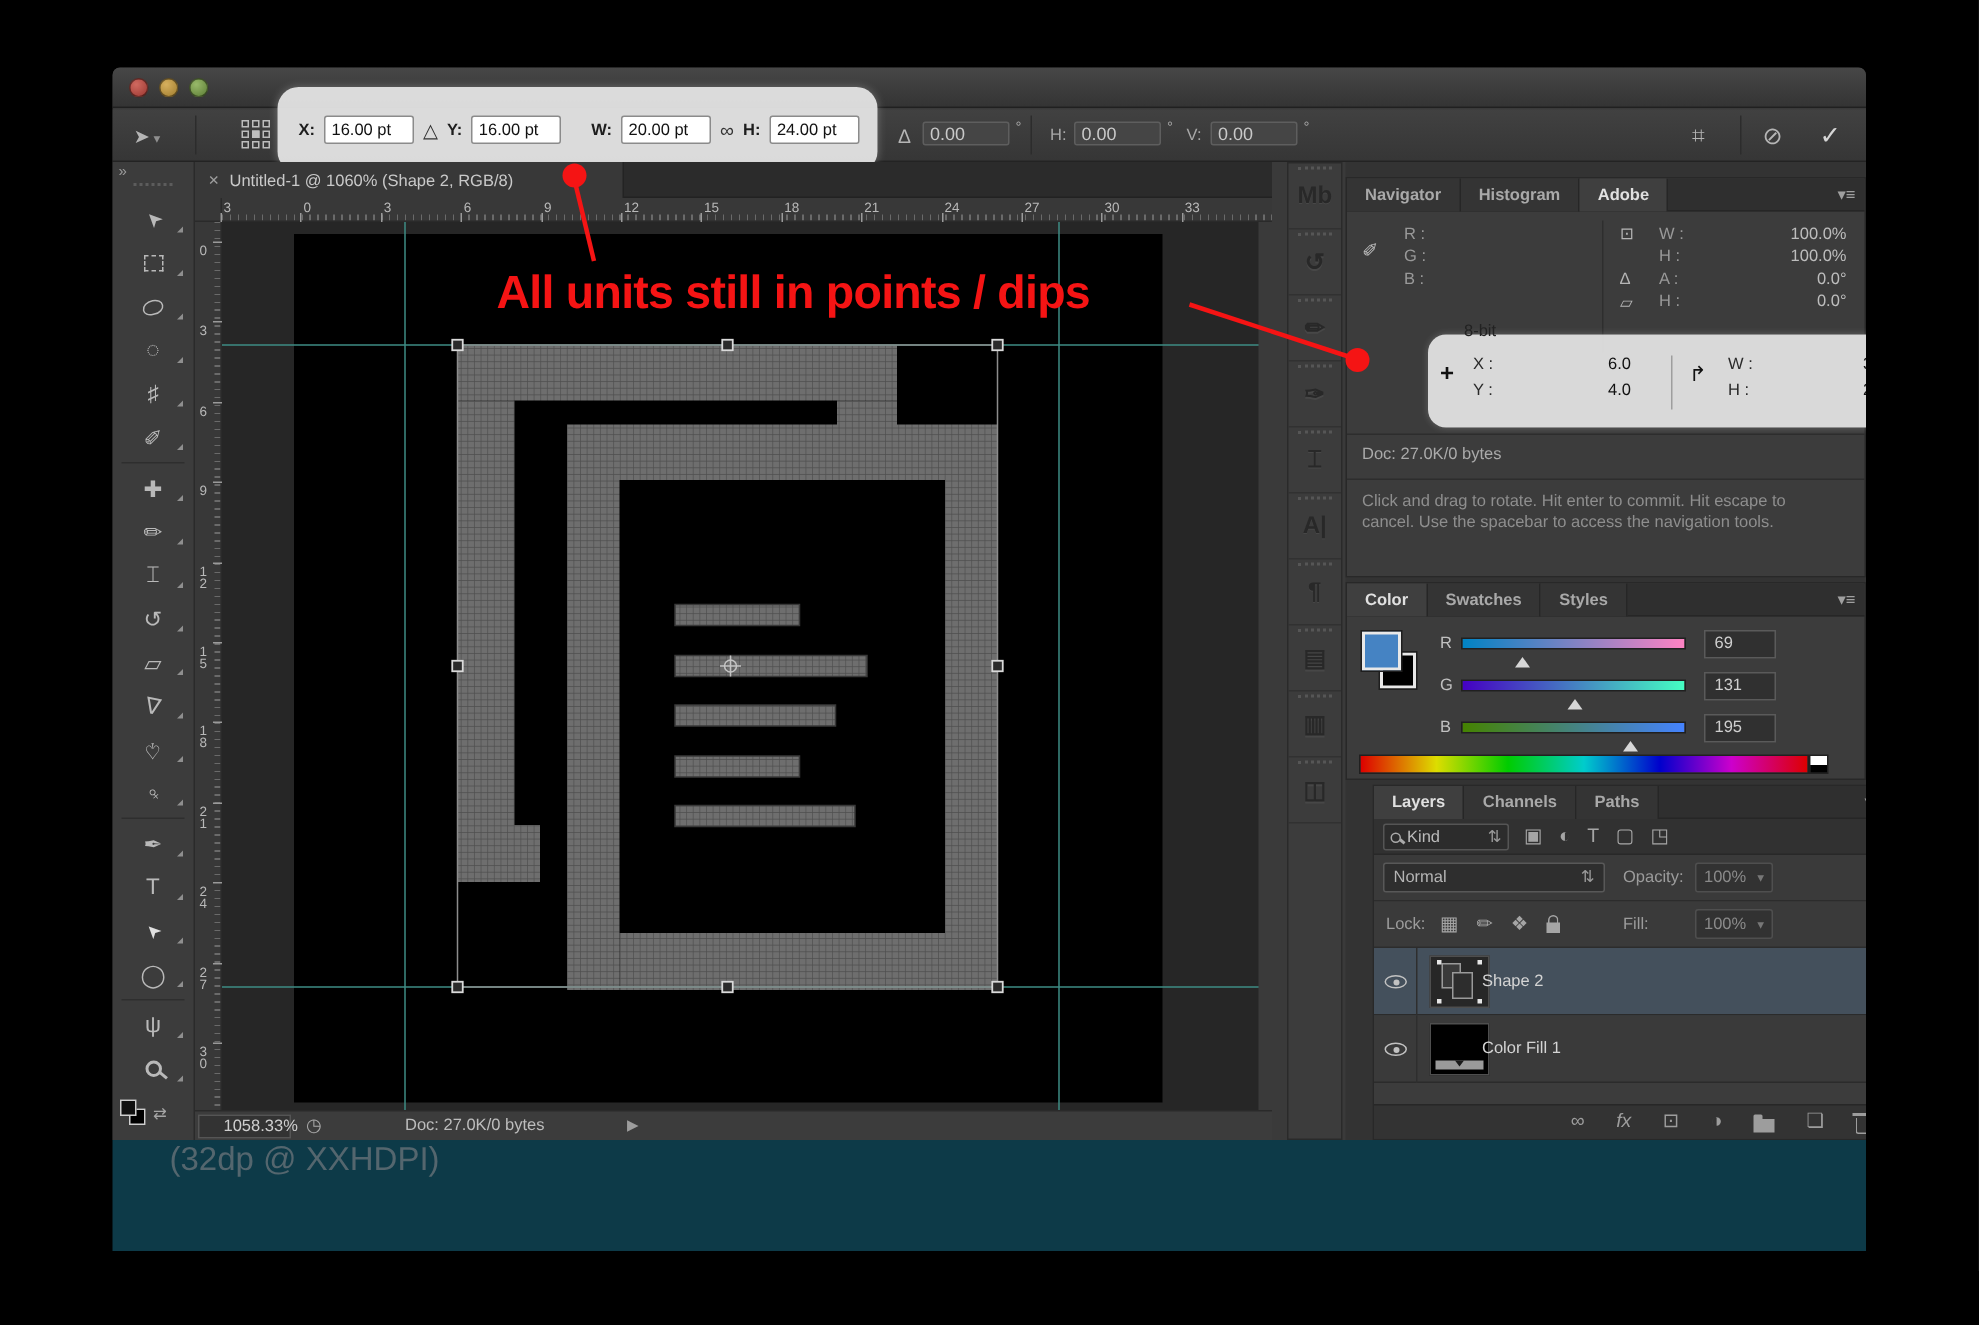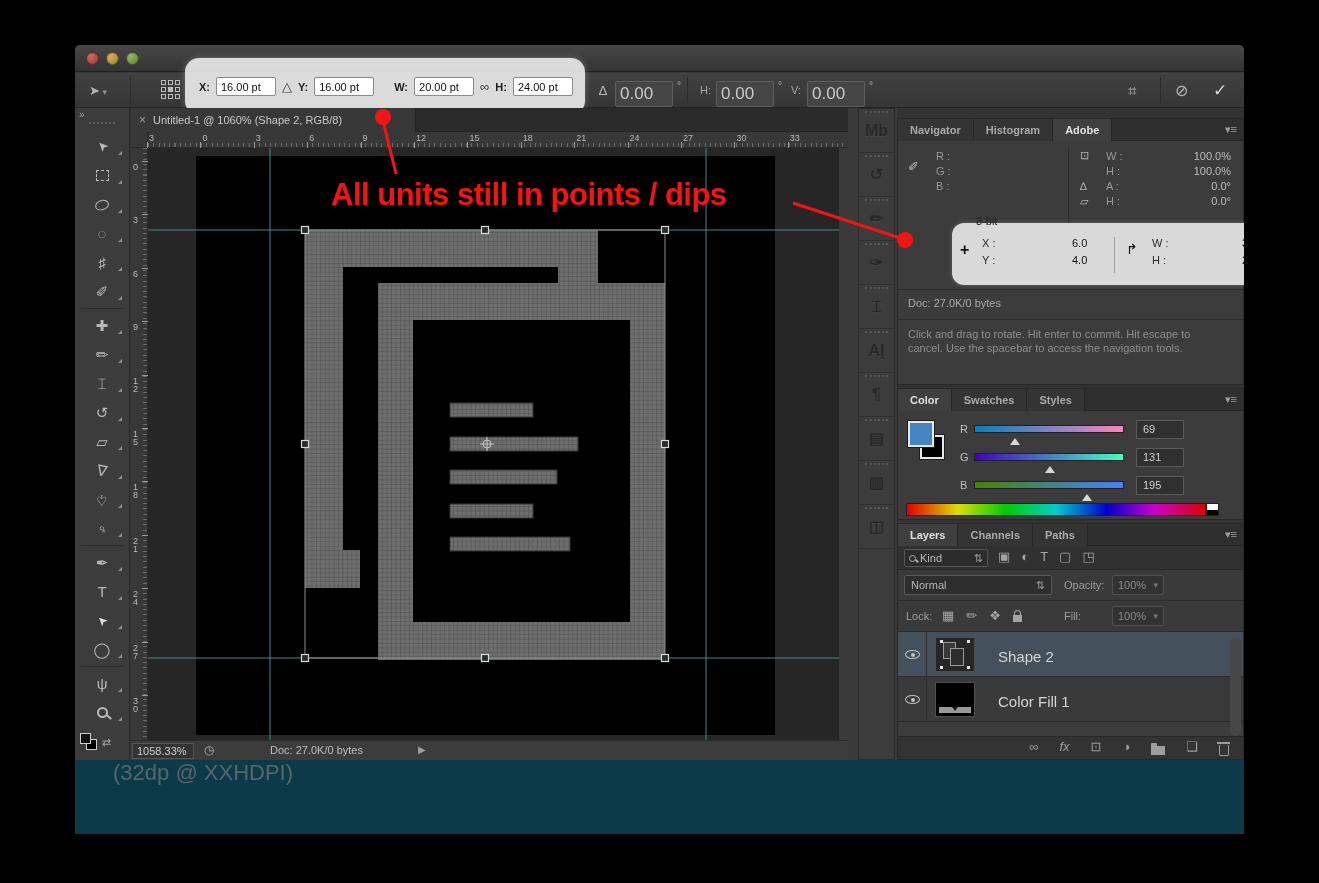--- a/index.html
+++ b/index.html
@@ -23,21 +23,21 @@
     color:#161616; font-size:13px; }
 
   
   #optionsbar { position:absolute; left:0; top:28px; width:100%; height:35px;
     background:linear-gradient(#414141,#363636); border-bottom:1px solid #232323; }
   .ob-icon { position:absolute; color:#b5b5b5; font-size:13px; }
   .refgrid { display:grid; grid-template-columns:repeat(3,5px); grid-gap:2px; }
   .refgrid i { width:5px; height:5px; border:1px solid #bdbdbd; background:#3a3a3a; }
   .refgrid i.c { background:#bdbdbd; }
   .fld { background:#454545; border:1px solid #5e5e5e; border-radius:2px;
-    color:#c9c9c9; font-size:17px; padding:1px 4px; height:26px; width:58px;
+    color:#c9c9c9; font-size:12px; padding:1px 4px; height:16px; width:58px;
     font-family:"Liberation Sans", sans-serif; }
   .ob-lbl { color:#a8a8a8; font-size:11px; }
   .deg { color:#a8a8a8; font-size:10px; }
 
   
   #spot-options { position:absolute; left:110px; top:13px; width:400px; height:57px;
     background:rgba(228,228,228,.95); border-radius:14px;
     box-shadow:0 0 6px rgba(255,255,255,.25); display:flex; align-items:center;
     padding:0 14px; gap:6px; }
   #spot-options .lbl { color:#1d1d1d; font-size:11px; font-weight:bold; }
@@ -99,21 +99,21 @@
   .vlab i { position:absolute; top:-2px; left:9px; height:1px; width:6px; background:#9a9a9a; }
 
   #viewport { position:absolute; left:18px; top:40px; width:700px; height:592px;
     background:#262626; overflow:hidden; }
   #vscroll { position:absolute; right:0; top:0; width:9px; height:100%; background:#3a3a3a; }
 
   #statusbar { position:absolute; left:0; top:632px; width:100%; height:20px;
     background:#3c3c3c; border-top:1px solid #2a2a2a; color:#c3c3c3; font-size:11px; }
   #zoom-box { position:absolute; left:2px; top:2px; width:62px; height:16px;
     background:#333; border:1px solid #555; color:#cfcfcf; font-size:11px;
-    line-height:14px; padding-left:4px; }
+    line-height:14px; padding-left:16px; }
   #status-circ { position:absolute; left:74px; top:2px; color:#a8a8a8; font-size:12px; }
   #status-doc { position:absolute; left:140px; top:3px; color:#bdbdbd; }
   #status-arrow { position:absolute; left:288px; top:3px; color:#9d9d9d; font-size:10px; }
 
   
   #icon-strip { position:absolute; left:783px; top:63px; width:37px; height:652px;
     background:#3c3c3c; border:1px solid #2a2a2a; }
   .strip-item { height:44px; border-bottom:1px solid #313131; position:relative;
     display:flex; align-items:center; justify-content:center; color:#1c1c1c; }
   .strip-item .grip { position:absolute; top:2px; left:6px; right:6px; height:3px;
@@ -203,21 +203,21 @@
   .layer-row { position:relative; height:45px; border-bottom:1px solid #2b2b2b; background:#3a3a3a; }
   .layer-row.selected { background:#44505c; }
   .eye-cell { position:absolute; left:0; top:0; width:29px; height:45px;
     border-right:1px solid #2e2e2e; }
   .eye { position:absolute; left:7px; top:18px; width:15px; height:9px; border:1px solid #c2c2c2;
     border-radius:50%; }
   .eye:after { content:""; position:absolute; left:4.5px; top:1.5px; width:4px; height:4px;
     border-radius:50%; background:#c2c2c2; }
   .lthumb { position:absolute; left:37px; top:5px; width:40px; height:35px; background:#272727;
     border:1px solid #4e4e4e; }
-  .lname { position:absolute; left:100px; top:16px; color:#d4d4d4; font-size:15px; }
+  .lname { position:absolute; left:72px; top:16px; color:#d4d4d4; font-size:11px; }
   .mini-page { position:absolute; border:1px solid #9a9a9a; background:#3a3a3a; }
   .corner-dot { position:absolute; width:3px; height:3px; background:#e6e6e6; }
   .fill-strip { position:absolute; left:3px; bottom:3px; right:3px; height:6px; background:#9a9a9a; }
   .fill-strip:after { content:""; position:absolute; left:50%; top:0; margin-left:-3px;
     border:3px solid transparent; border-top:4px solid #1a1a1a; }
   #layers-scroll { position:absolute; right:2px; width:11px; background:#474747;
     border-radius:5px; }
   #layers-bottom { position:absolute; left:0; bottom:0; width:100%; height:23px; background:#333;
     border-top:1px solid #272727; }
   #layers-bottom-icons { position:absolute; right:14px; top:2px; display:flex; gap:21px;
@@ -613,21 +613,21 @@
             </div>
           </div>
         <div id="spectrum"></div>
         <div id="spec-wb">
             <span class="w"></span>
             <span class="k"></span>
           </div>
       </div>
     </div>
 
-    <div class="pgroup" style="top:415px;height:237px;">
+    <div class="pgroup" style="top:415px;height:237px;margin-left:18px;">
       <div class="tabstrip" id="layers-tabs">
           <div class="ptab active">Layers</div>
           <div class="ptab">Channels</div>
           <div class="ptab">Paths</div>
           <span class="pmenu">▾≡</span>
         </div>
       <div class="lrow">
         <div id="kind-box">
           <span class="mag-s"></span>
           <span>Kind</span>

